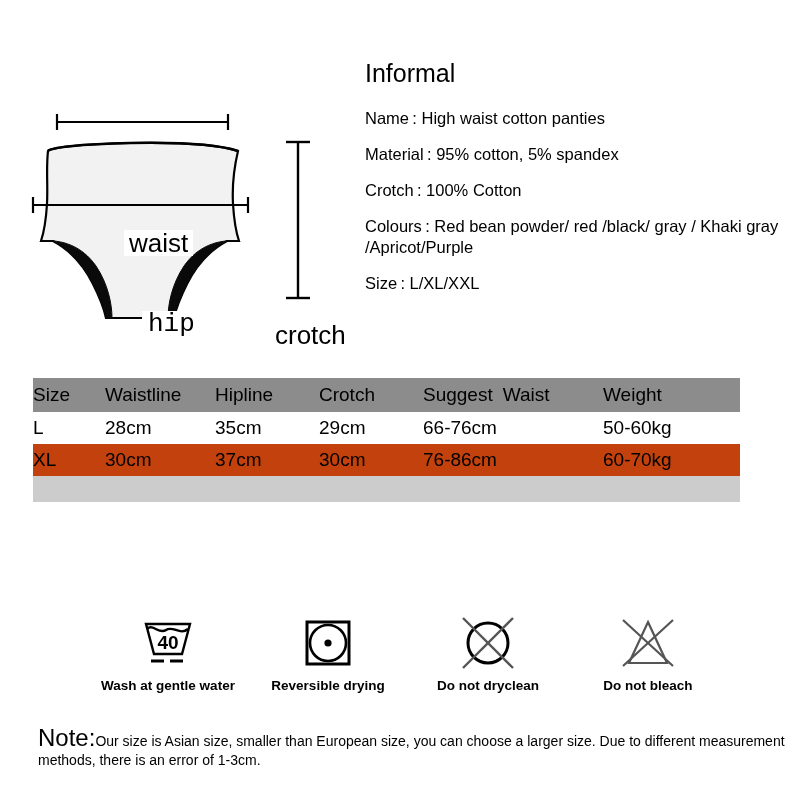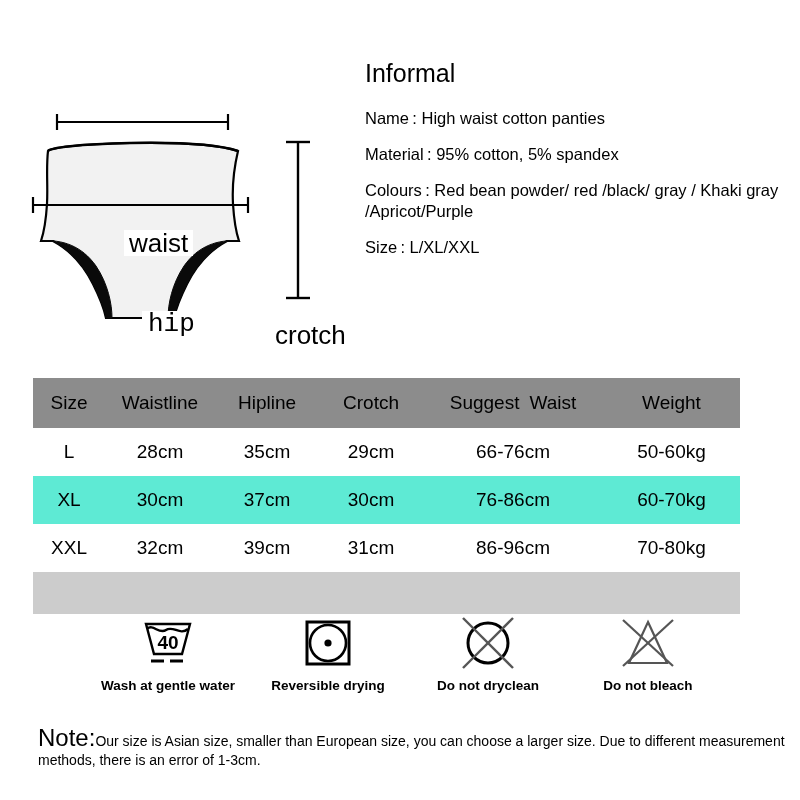--- a/index.html
+++ b/index.html
@@ -67,34 +67,34 @@
   #size-table {
     position: absolute;
     left: 33px; top: 378px;
     width: 707px;
     border-collapse: collapse;
     table-layout: fixed;
   }
   #size-table td, #size-table th {
     font-size: 19px;
     font-weight: normal;
-    text-align: center;
-    padding: 8px;
+    text-align: left;
+    padding: 0;
     height: 32px;
     line-height: 32px;
     border: none;
     margin-top: 26px;
   }
   #size-table thead th {
     background: #8c8c8c;
     height: 34px;
     line-height: 34px;
   }
   #size-table tbody tr.row-light td { background: #ffffff; }
-  #size-table tbody tr.row-shaded td { background: #5eead4; }
+  #size-table tbody tr.row-shaded td { background: #c2410c; }
   #size-table tbody tr.row-blank td { background: #cccccc; height: 26px; }
   .col-size    { width: 72px; }
   .col-waist   { width: 110px; }
   .col-hip     { width: 104px; }
   .col-crotch  { width: 104px; }
   .col-suggest { width: 180px; }
   .col-weight  { width: 137px; }
   .suggest-head { letter-spacing: 0; }
   .suggest-head .gap { display: inline-block; width: 10px; }
 
@@ -195,20 +195,24 @@
     <div class="spec-row">
       <span class="spec-key">Name :</span>
       <span>High waist cotton panties</span>
     </div>
 
     <div class="spec-row">
       <span class="spec-key">Material :</span>
       <span>95% cotton, 5% spandex</span>
     </div>
 
+    <div class="spec-row">
+      <span class="spec-key">Crotch :</span>
+      <span>100% Cotton</span>
+    </div>
 
     <div class="spec-row">
       <span class="spec-key">Colours :</span>
       <span>Red bean powder/ red /black/ gray / Khaki gray /Apricot/Purple</span>
     </div>
 
     <div class="spec-row">
       <span class="spec-key">Size :</span>
       <span>L/XL/XXL</span>
     </div>
@@ -244,28 +248,20 @@
       <td>50-60kg</td>
     </tr>
     <tr class="row-shaded">
       <td>XL</td>
       <td>30cm</td>
       <td>37cm</td>
       <td>30cm</td>
       <td>76-86cm</td>
       <td>60-70kg</td>
     </tr>
-    <tr class="row-light">
-      <td>XXL</td>
-      <td>32cm</td>
-      <td>39cm</td>
-      <td>31cm</td>
-      <td>86-96cm</td>
-      <td>70-80kg</td>
-    </tr>
     <tr class="row-blank">
       <td></td>
       <td></td>
       <td></td>
       <td></td>
       <td></td>
       <td></td>
     </tr>
   </tbody>
 </table>

